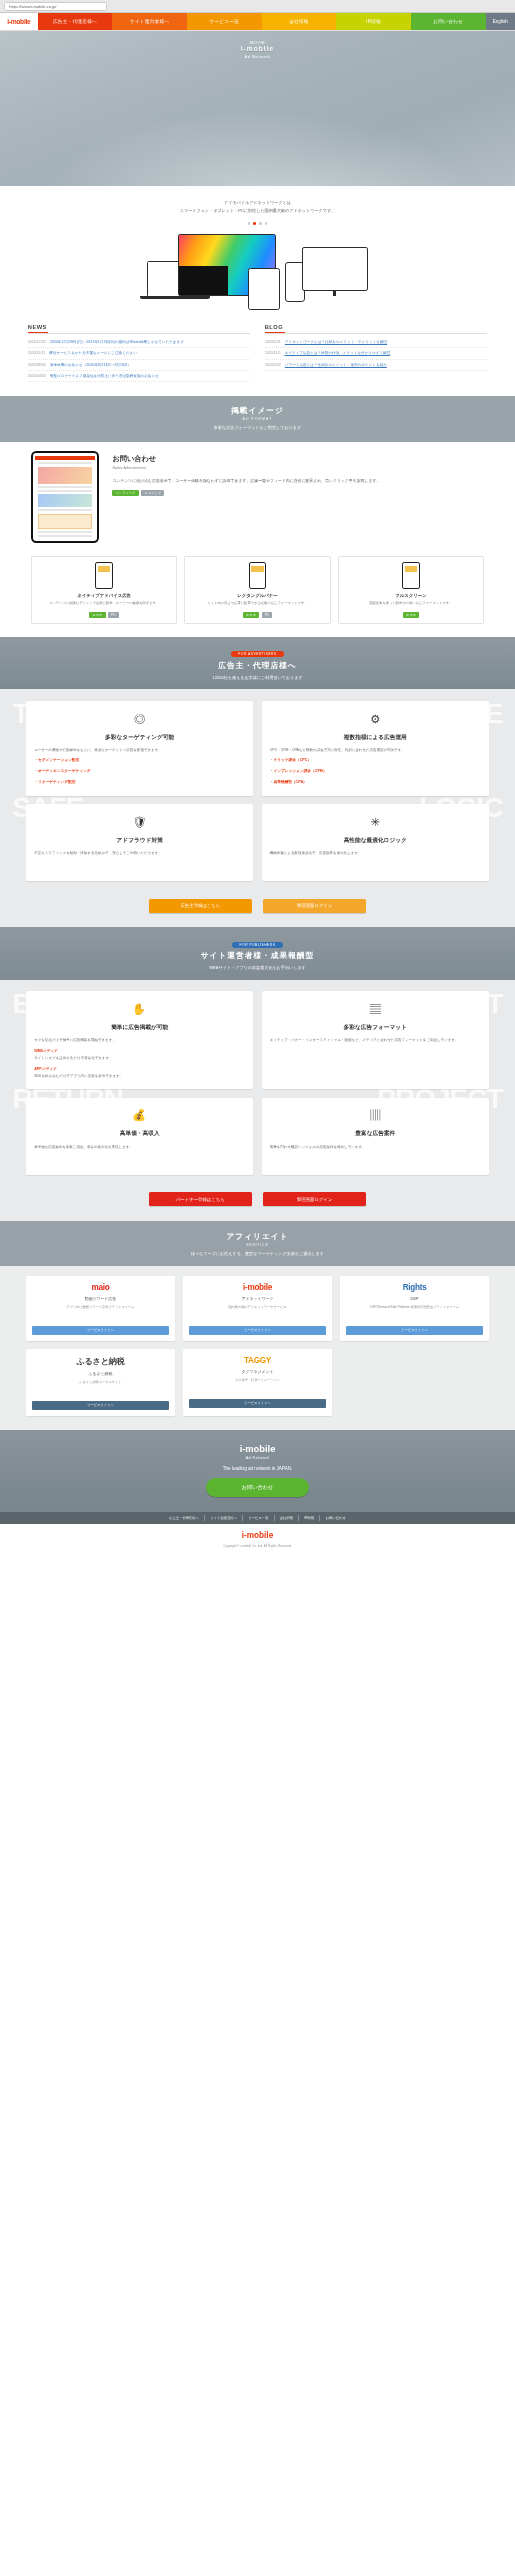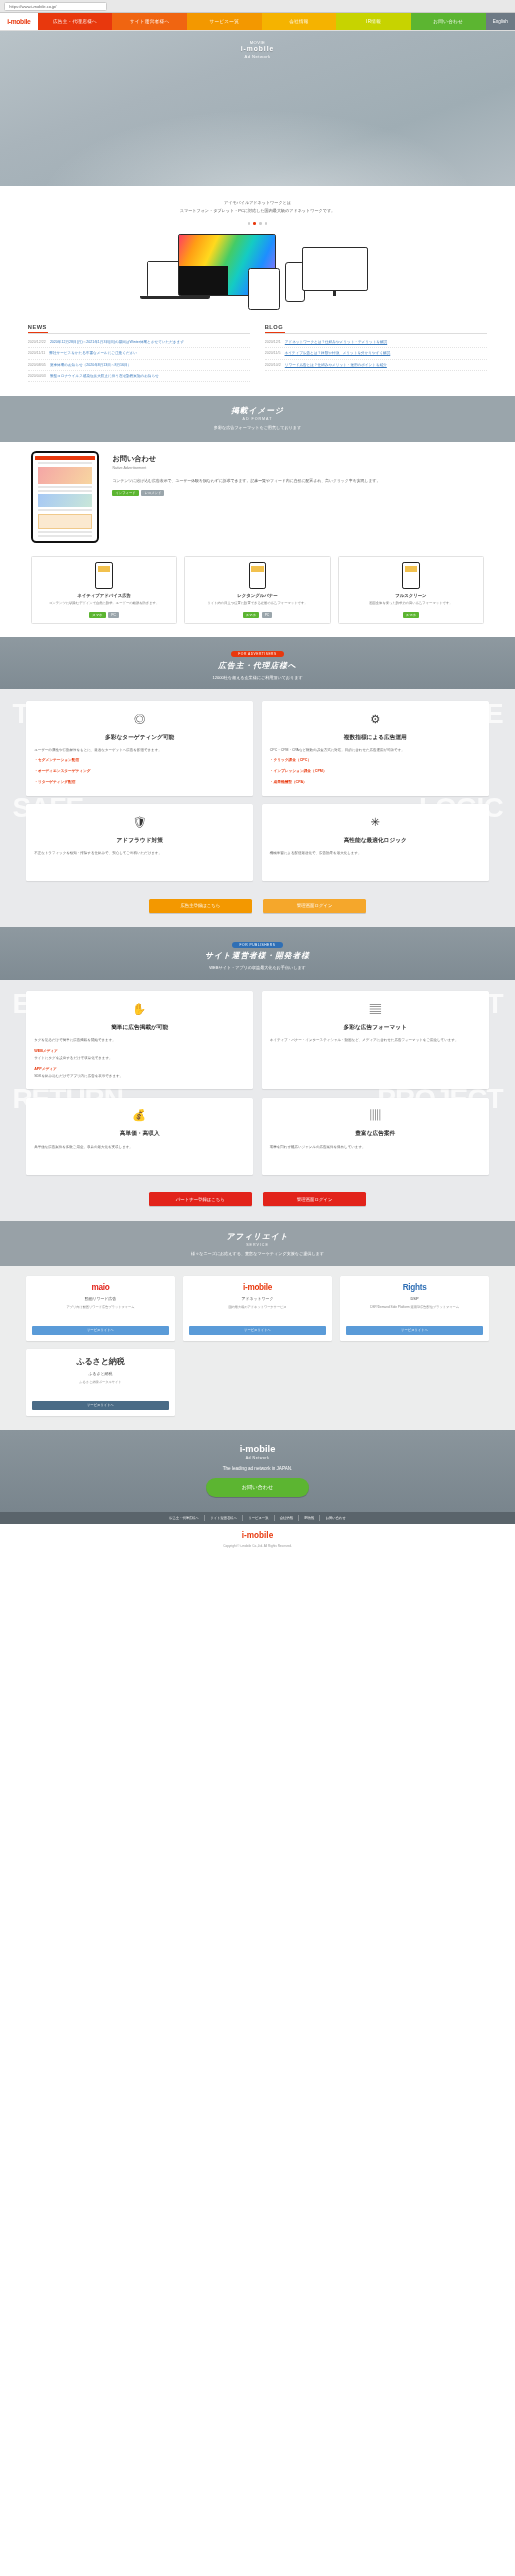--- a/index.html
+++ b/index.html
@@ -202,21 +202,21 @@
   .nb-text { color: #3a7abd; }
   .nb-col.blog .nb-text { color: #3a7abd; text-decoration: underline; }
 
   
   .sect-grey {
     background: #9aa5ab;
     padding: 10.3px 0 11.3px;
     text-align: center;
     color: #fff;
   }
-  .sect-title { font-size: 7.7px; font-weight: bold; letter-spacing: 1px; font-style: italic; }
+  .sect-title { font-size: 7.7px; font-weight: bold; letter-spacing: 1px; }
   .sect-en { font-size: 3.6px; letter-spacing: 1px; margin-top: 1.5px; opacity: .9; }
   .sect-lead { font-size: 4.1px; margin-top: 4.1px; }
 
   
   .native {
     background: #fff;
     padding: 9.3px 31px 5.2px;
     display: flex;
     gap: 13.4px;
     align-items: flex-start;
@@ -614,21 +614,21 @@
   </div>
 </div>
 
 <div class="btn-row">
   <div class="btn btn-orange">広告主登録はこちら</div>
   <div class="btn btn-orange2">管理画面ログイン</div>
 </div>
 
 <div class="sect-pub">
   <div class="ribbon blue">FOR PUBLISHERS</div>
-  <div class="sect-title">サイト運営者様・開発者様</div>
+  <div class="sect-title">サイト運営者様・成果報酬型</div>
   <div class="sect-lead">WEBサイト・アプリの収益最大化をお手伝いします</div>
 </div>
 
 <div class="pub-wrap">
   <div class="ghost-word" style="left:12.4px; top:8.2px;">EASY</div>
   <div class="ghost-word" style="right:12.4px; top:8.2px;">FORMAT</div>
   <div class="ghost-word" style="left:12.4px; top:103px;">RETURN</div>
   <div class="ghost-word" style="right:12.4px; top:103px;">PROJECT</div>
 
   <div class="feat-grid" style="position:relative;">
@@ -693,20 +693,26 @@
       <div class="svc-name">DSP</div>
       <div class="svc-desc">DSP/Demand Side Platform 運用型広告配信プラットフォーム</div>
       <div class="svc-btn">サービスサイトへ</div>
     </div>
     <div class="svc-card">
       <div class="svc-logo" style="color:#444;">ふるさと納税</div>
       <div class="svc-name">ふるさと納税</div>
       <div class="svc-desc">ふるさと納税ポータルサイト</div>
       <div class="svc-btn dark">サービスサイトへ</div>
     </div>
+    <div class="svc-card">
+      <div class="svc-logo" style="color:#f39800;">TAGGY</div>
+      <div class="svc-name">タグマネジメント</div>
+      <div class="svc-desc">タグ管理・計測ソリューション</div>
+      <div class="svc-btn dark">サービスサイトへ</div>
+    </div>
   </div>
 </div>
 
 <div class="cta">
   <div class="cta-logo">
     <span>i-mobile</span>
   </div>
   <div class="cta-sub">Ad Network</div>
   <div class="cta-tag">The leading ad network in JAPAN.</div>
   <div class="cta-btn">お問い合わせ</div>

